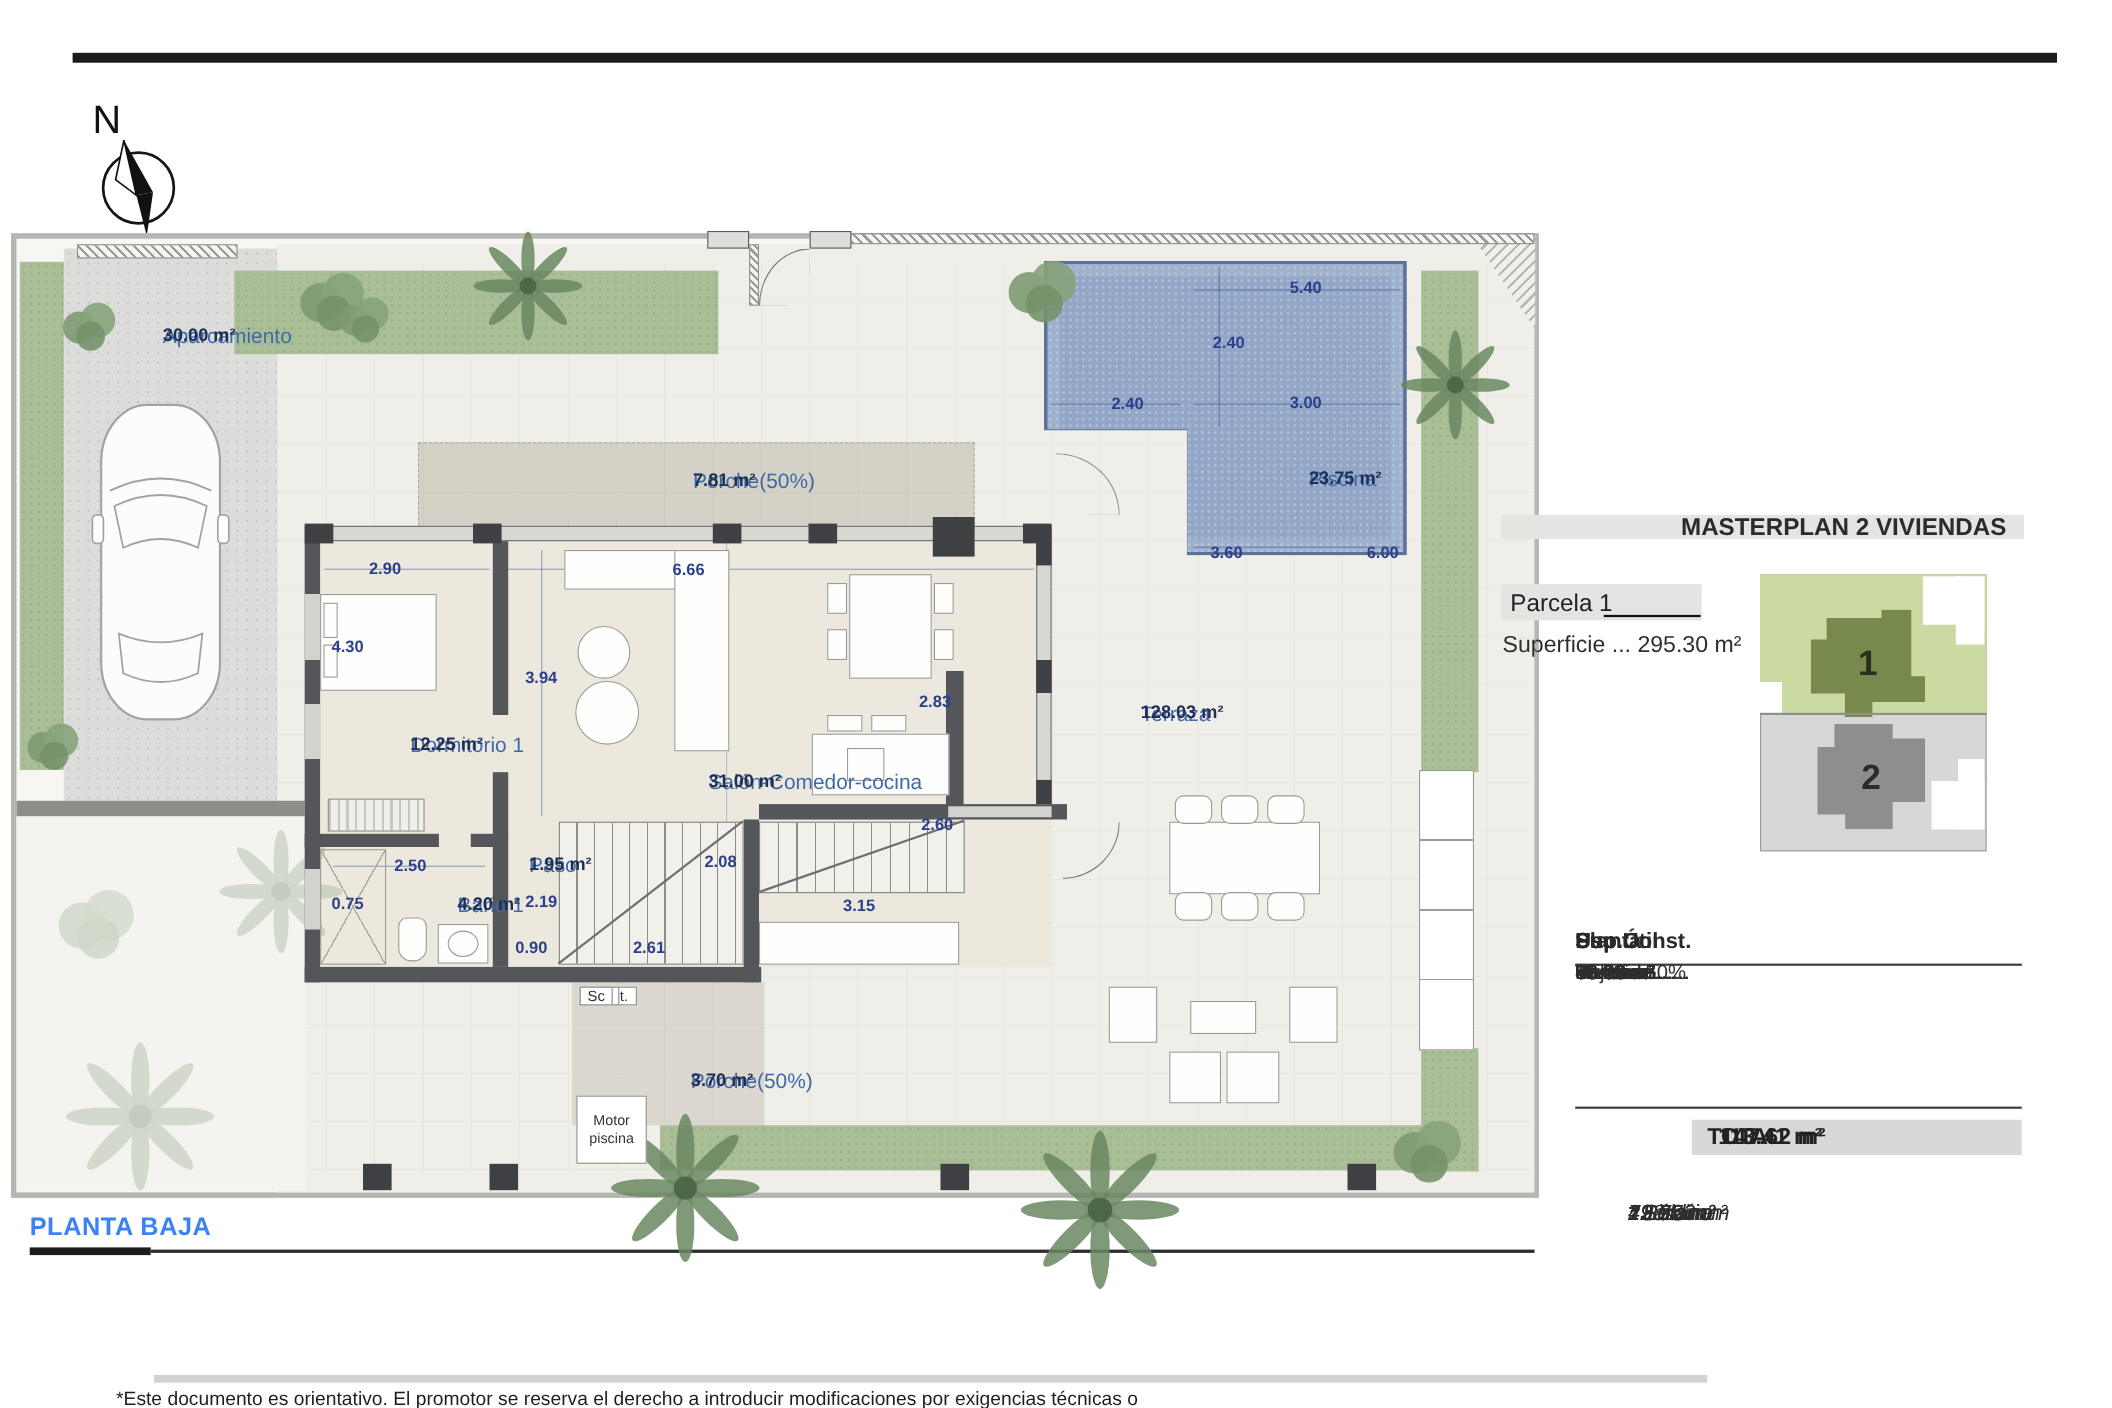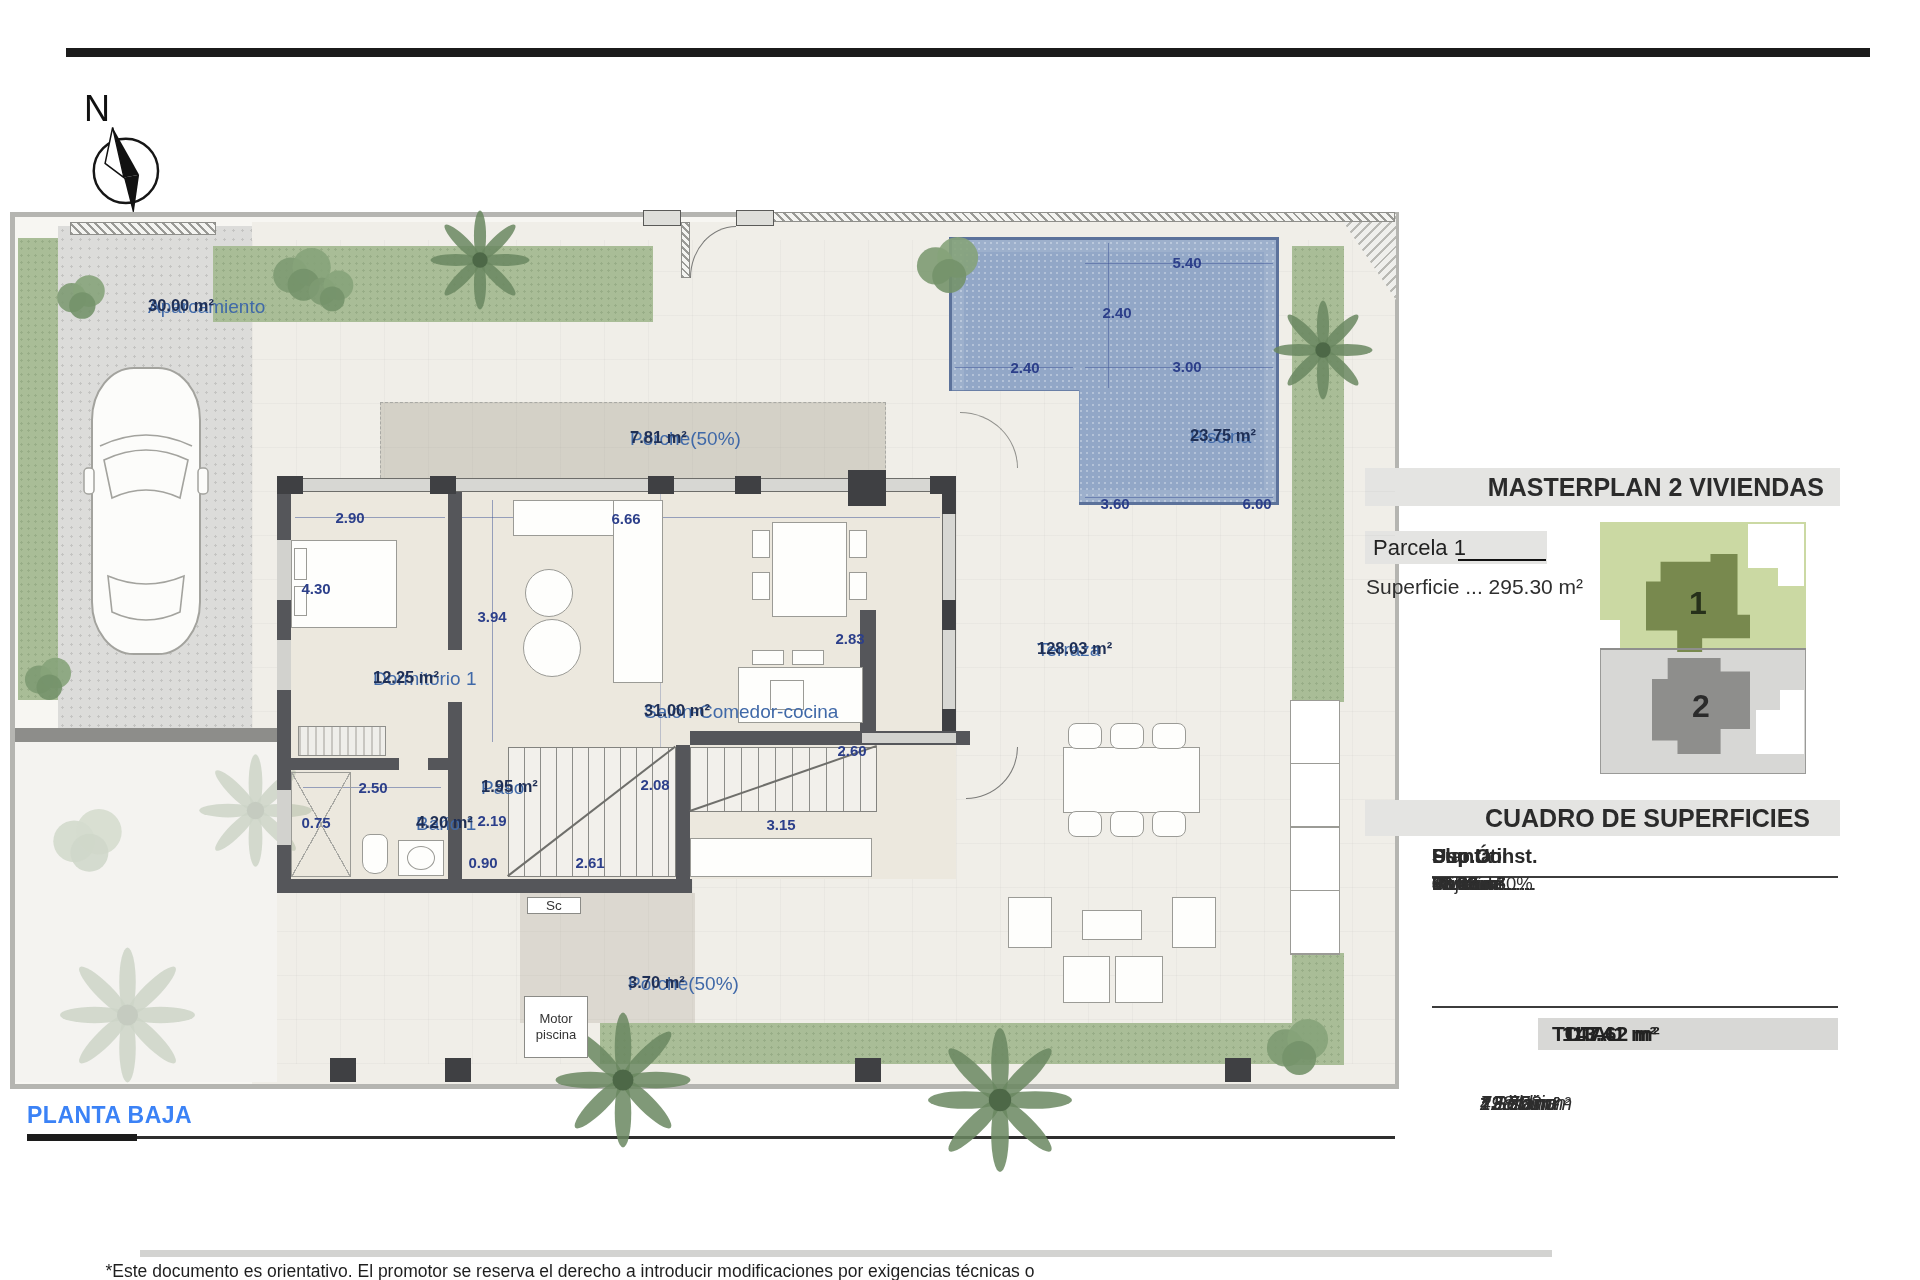--- a/index.html
+++ b/index.html
@@ -100,21 +100,21 @@
   .dim{transform:translate(-50%,-50%);font-size:15px;font-weight:bold;color:var(--accent);z-index:8;white-space:nowrap;}
   .room-label{transform:translate(-50%,-50%);text-align:center;z-index:8;white-space:nowrap;}
   .room-label .rname{position:static;display:block;font-size:19px;color:var(--labelBlue);}
   .room-label .rarea{position:static;display:block;font-size:16.5px;font-weight:bold;color:var(--areaNavy);}
 
   .palm{z-index:4;}
   .ghost{opacity:.28;z-index:3;}
 
   
   .bar{background:#e4e4e2;color:#2b2b2b;font-weight:bold;display:flex;align-items:center;}
-  .mp-bar{left:1365px;top:468px;width:475px;height:38px;font-size:25px;justify-content:flex-end;padding-right:16px;}
+  .mp-bar{left:1365px;top:468px;width:475px;height:22px;font-size:22px;justify-content:flex-end;padding-right:16px;}
   .cs-bar{left:1365px;top:800px;width:475px;height:36px;font-size:25px;justify-content:flex-end;padding-right:30px;}
   .parcela-box{left:1365px;top:531px;width:182px;height:33px;background:#e4e4e2;display:flex;align-items:center;
     padding-left:8px;font-size:22px;color:#222;}
   .parcela-line{left:1458px;top:559px;width:88px;height:2px;background:#111;}
   .superficie{left:1366px;top:575px;width:320px;height:26px;font-size:21px;color:#2e2e2e;}
 
   .minimap{left:1600px;top:522px;width:206px;height:252px;border:1.5px solid #9a9a98;background:#d7d7d5;z-index:2;}
   .mm-top{left:1600px;top:522px;width:206px;height:127px;background:#cbd9a3;z-index:3;}
   .mm-line{left:1600px;top:648px;width:206px;height:2px;background:#8f8f8d;z-index:5;}
   .mm-notch{background:#fff;z-index:4;}
@@ -286,21 +286,21 @@
   <div class="furn" style="left:1008px;top:897px;width:44px;height:51px;"></div>
   <div class="furn" style="left:1172px;top:897px;width:44px;height:51px;"></div>
   <div class="furn" style="left:1082px;top:910px;width:60px;height:30px;"></div>
   <div class="furn" style="left:1063px;top:956px;width:47px;height:47px;"></div>
   <div class="furn" style="left:1115px;top:956px;width:48px;height:47px;"></div>
   <div class="storage"></div>
 
   <div class="equip">
     <div class="cell" style="width:52px;">Aerot.</div>
     <div class="cell" style="width:36px;">Lvd</div>
-    <div class="cell" style="width:54px;">Sc</div>
+    <div class="cell" style="width:30px;">Sc</div>
   </div>
   <div class="motorbox">Motor piscina</div>
 
   <div class="pillar" style="left:330px;top:1058px;width:26px;height:24px;"></div>
   <div class="pillar" style="left:445px;top:1058px;width:26px;height:24px;"></div>
   <div class="pillar" style="left:855px;top:1058px;width:26px;height:24px;"></div>
   <div class="pillar" style="left:1225px;top:1058px;width:26px;height:24px;"></div>
 
   <div class="dline" style="left:295px;top:517px;width:150px;height:1px;"></div>
   <div class="dline" style="left:462px;top:517px;width:478px;height:1px;"></div>
@@ -425,21 +425,20 @@
   <div class="mm-top"></div>
   <div class="mm-notch" style="left:1748px;top:524px;width:56px;height:44px;"></div>
   <div class="mm-notch" style="left:1778px;top:524px;width:26px;height:62px;"></div>
   <div class="mm-notch" style="left:1600px;top:620px;width:20px;height:30px;"></div>
   <div class="mm-notch" style="left:1756px;top:710px;width:48px;height:44px;"></div>
   <div class="mm-notch" style="left:1780px;top:690px;width:24px;height:64px;"></div>
   <div class="mm-plot mm-p1">1</div>
   <div class="mm-plot mm-p2">2</div>
   <div class="mm-line"></div>
 
-  <div class="bar cs-bar">CUADRO DE SUPERFICIES</div>
   <div class="tbl-head">
     <span>Planta</span>
     <span>Uso</span>
     <span>Sup.Útil</span>
     <span>Sup.Const.</span>
   </div>
   <div class="tbl-rule" style="top:876px;"></div>
   <div class="tbl-body" id="table-body">
       <span>Baja ........</span>
       <span>Vivienda......</span>

